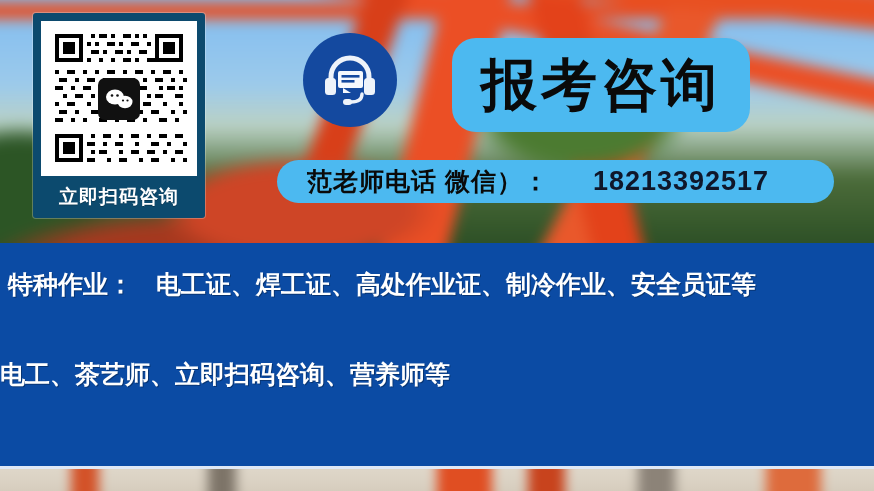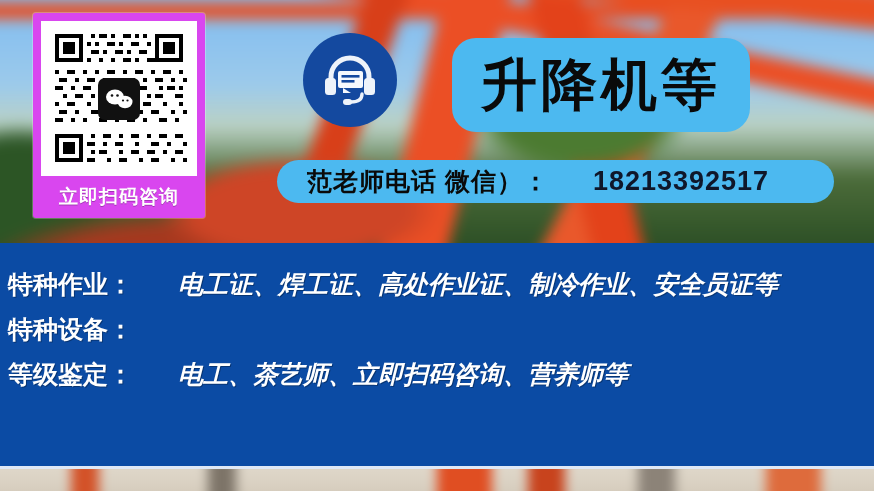--- a/index.html
+++ b/index.html
@@ -42,21 +42,21 @@
       linear-gradient(186deg,rgba(0,0,0,0) 0 8%,#df5227 8% 17%,rgba(0,0,0,0) 17% 100%),
       radial-gradient(ellipse 150px 90px at 620px 150px,#4e7a35 0 55%,rgba(78,122,53,0) 75%),
       radial-gradient(ellipse 180px 70px at 340px 250px,#c6472a 0 60%,rgba(198,71,42,0) 80%),
       radial-gradient(ellipse 240px 60px at 230px 300px,#9f3a22 0 55%,rgba(159,58,34,0) 85%),
       radial-gradient(ellipse 120px 80px at 60px 230px,#2e5428 0 60%,rgba(46,84,40,0) 85%);
   }
 
   
   .qr-card{
     position:absolute;left:33px;top:13px;width:172px;height:205px;
-    background:#d946ef;
+    background:#0c4a6e;
     border-radius:3px;
     box-shadow:0 0 0 1px rgba(255,255,255,.25);
     display:flex;flex-direction:column;align-items:center;
   }
   .qr-white{
     width:156px;height:155px;margin-top:8px;
     background:#fff;position:relative;overflow:hidden;
   }
   .qr-cap{
     flex:1;display:flex;align-items:center;justify-content:center;
@@ -100,37 +100,36 @@
     margin-left:44px;white-space:nowrap;
   }
 
   
   .info{
     position:absolute;left:0;top:243px;width:874px;height:223px;
     background:#0b4ba4;
   }
   .info-row{
     position:absolute;left:0;width:874px;height:46px;
-    display:flex;align-items:center;gap:22px;
+    display:flex;align-items:center;
   }
   .info-row:nth-of-type(1){top:18px;}
   .info-row:nth-of-type(2){top:63px;}
   .info-row:nth-of-type(3){top:108px;}
   .info-row:nth-of-type(4){top:155px;}
   .lbl{
     width:148px;margin-left:8px;
     color:#fff;font-weight:bold;font-size:25px;letter-spacing:0px;
     text-shadow:1px 1px 0 rgba(0,0,0,.30);
     white-space:nowrap;
   }
   .val{
     color:#fff;font-weight:bold;font-size:25px;letter-spacing:0px;
     text-shadow:1px 1px 0 rgba(0,0,0,.30);
     white-space:nowrap;
-    font-style:italic;
   }
 
   
   .foot-line{
     position:absolute;left:0;top:466px;width:874px;height:3px;
     background:#dfe8f5;
   }
   .foot{
     position:absolute;left:0;top:469px;width:874px;height:22px;
     overflow:hidden;background:#cdc4b4;
@@ -310,38 +309,36 @@
       <rect x="17" y="20" width="25" height="17" rx="2" fill="#f6f9fd"></rect>
       <rect x="20.5" y="24" width="18" height="2.6" fill="#14499f"></rect>
       <rect x="20.5" y="29" width="13" height="2.6" fill="#14499f"></rect>
       <path d="M22 37 l0 5 8 0" fill="#f6f9fd"></path>
       <path d="M41 43 q0 8 -11 8" fill="none" stroke="#eef3fa" stroke-width="3.4" stroke-linecap="round"></path>
       <rect x="22" y="48" width="9" height="6" rx="3" fill="#eef3fa"></rect>
     </svg>
   </div>
 
   <div class="pill-title">
-    <span>升降机等</span>
+    <span>报考咨询</span>
   </div>
 
   <div class="pill-phone">
     <span class="ph-label">范老师电话 微信）：</span>
     <span class="ph-num">18213392517</span>
   </div>
 
   <div class="info">
     <div class="info-row">
       <div class="lbl">特种作业：</div>
       <div class="val">电工证、焊工证、高处作业证、制冷作业、安全员证等</div>
     </div>
     <div class="info-row">
-      <div class="lbl">特种设备：</div>
     </div>
     <div class="info-row">
-      <div class="lbl">等级鉴定：</div>
       <div class="val">电工、茶艺师、立即扫码咨询、营养师等</div>
     </div>
     <div class="info-row">
     </div>
   </div>
 
   <div class="foot-line"></div>
   <div class="foot">
     <div class="foot-photo"></div>
   </div>

